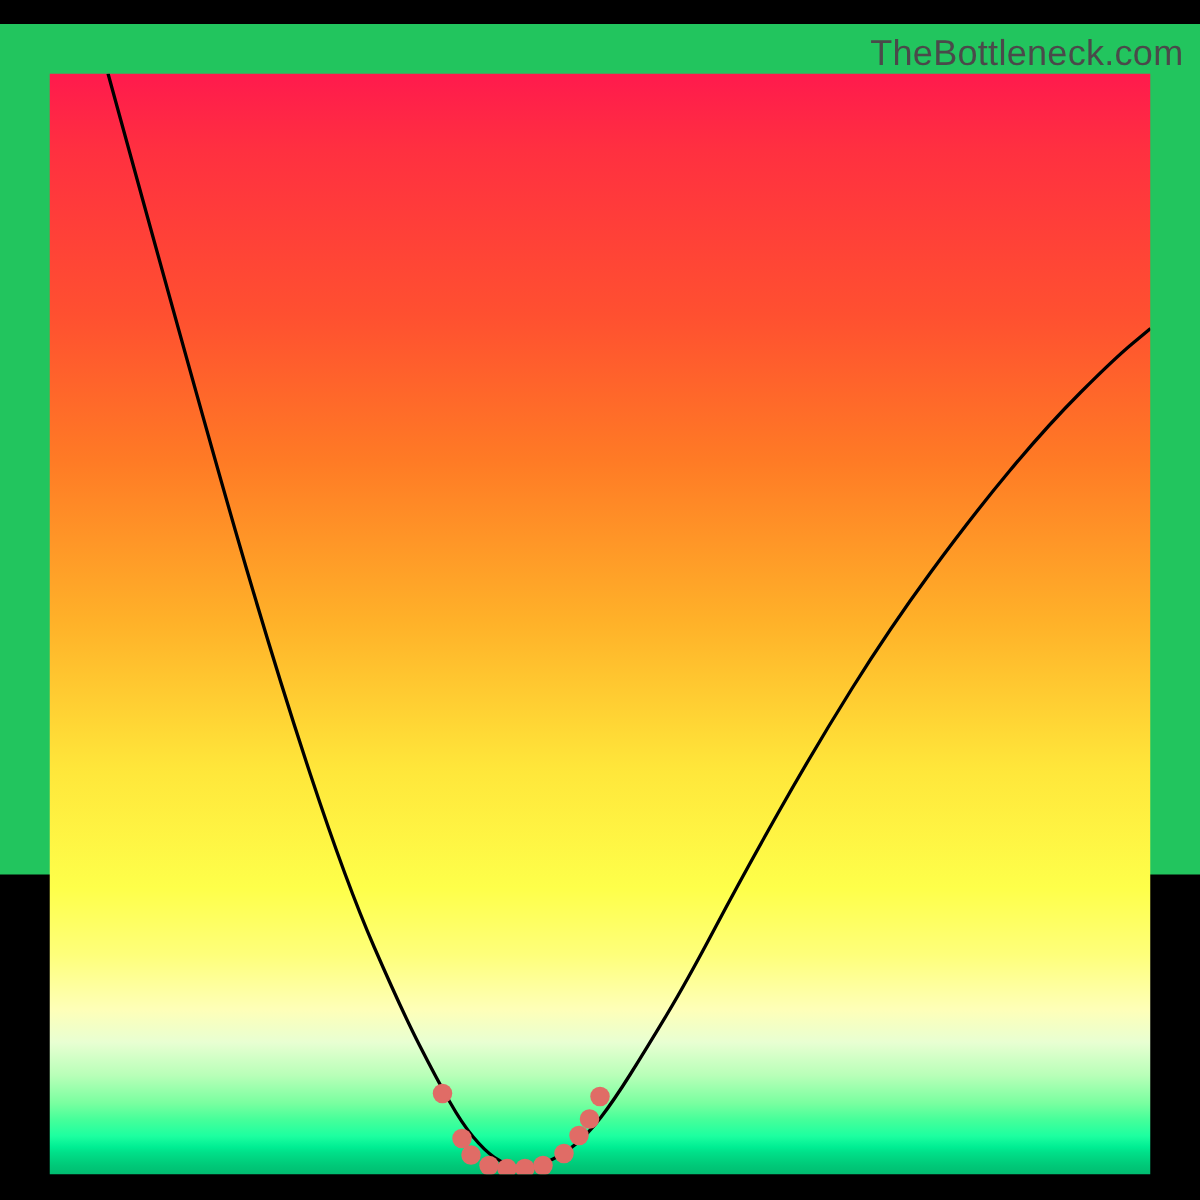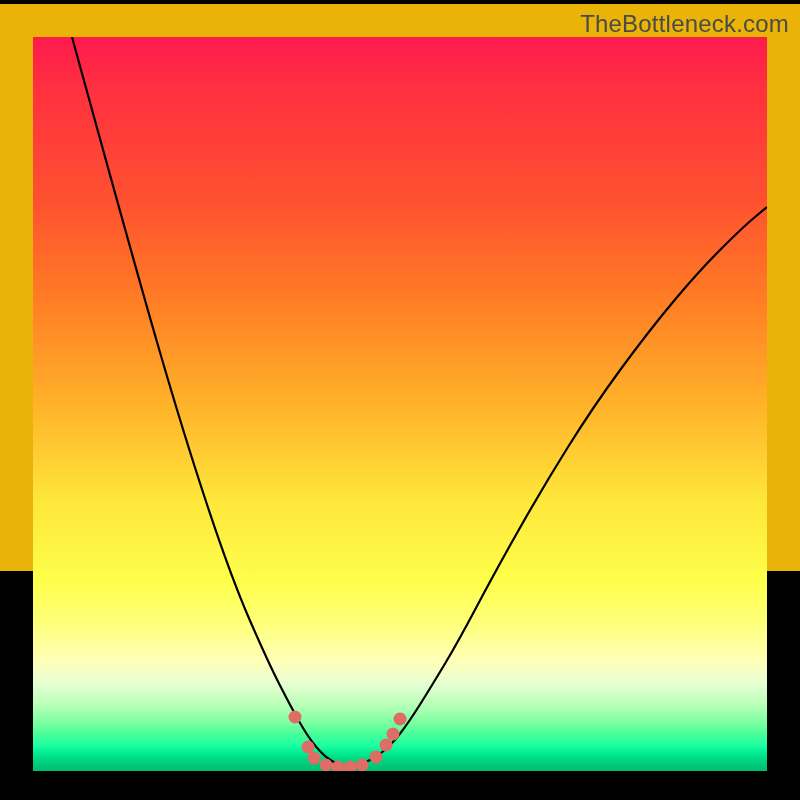--- a/index.html
+++ b/index.html
@@ -6,25 +6,25 @@
     margin: 0;
     padding: 0;
     width: 800px;
     height: 800px;
     overflow: hidden;
     background: #000;
     font-family: Arial, Helvetica, sans-serif;
   }
   .frame {
     position: absolute;
-    top: 4px;
+    top: 16px;
     left: 0;
     width: 800px;
     height: 567px;
-    background: #eab308;
+    background: #22c55e;
   }
   .plot {
     position: absolute;
     top: 33px;
     left: 33px;
     width: 734px;
     height: 734px;
     overflow: hidden;
   }
   .gradient {

